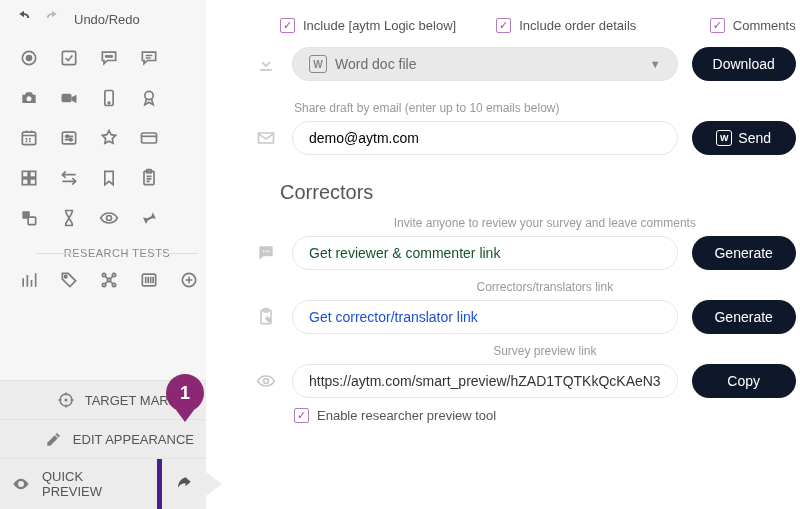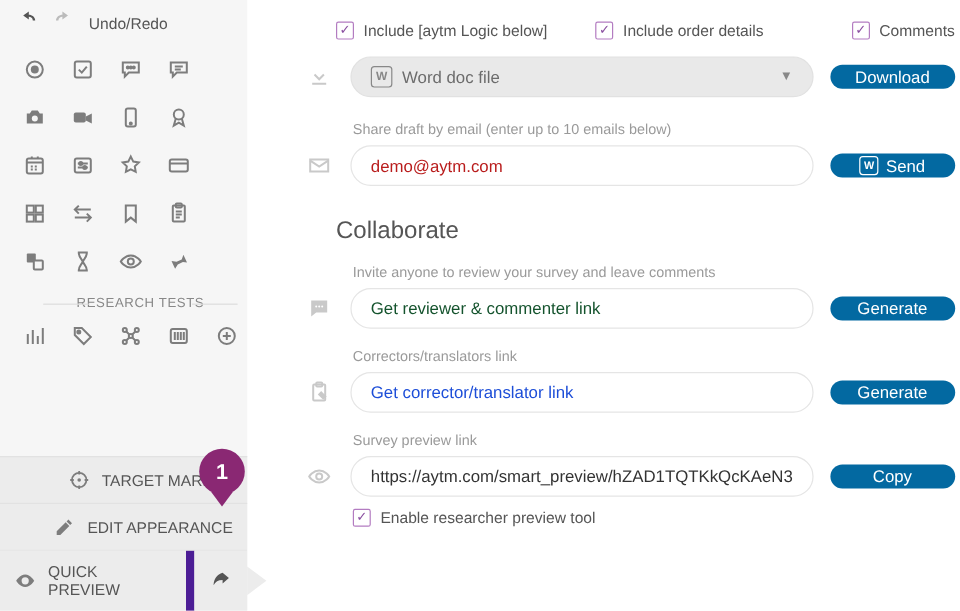--- a/index.html
+++ b/index.html
@@ -93,21 +93,22 @@
   }
   .nav-item svg { width: 18px; height: 18px; color: #7d7d7d; flex: 0 0 18px; }
 
   .quick-row {
     display: flex;
     border-top: 1px solid #e2e2e2;
   }
   .quick-row .nav-item {
     flex: 1;
     border-top: none;
-    border-right: 7px solid #4c1d95;
+    border-right: 5px solid #4c1d95;
+    gap: 12px;
   }
   .share-btn {
     width: 44px;
     display: flex;
     align-items: center;
     justify-content: center;
     background: #ececec;
     cursor: pointer;
     position: relative;
   }
@@ -231,23 +232,23 @@
   .pill-field .caret { margin-left: auto; color: #888; font-size: 11px; }
   .pill-field .w-icon {
     width: 18px; height: 18px; margin-right: 8px;
     border: 1.5px solid #888; border-radius: 3px;
     display: inline-flex; align-items: center; justify-content: center;
     font-size: 10px; font-weight: bold; color: #888;
   }
 
   .pill-btn {
     min-width: 104px;
-    height: 20px;
+    height: 34px;
     border-radius: 17px;
-    background: #0369a1;
+    background: #0f172a;
     color: #fff;
     border: none;
     font-size: 14px;
     cursor: pointer;
     display: flex;
     align-items: center;
     justify-content: center;
     gap: 6px;
     padding: 0 18px;
   }
@@ -258,21 +259,21 @@
     font-size: 9px; font-weight: bold;
   }
 
   .sublabel {
     font-size: 12px;
     color: #9a9a9a;
     padding-left: 40px;
     margin-bottom: 6px;
     margin-top: 20px;
   }
-  .sublabel.tight { margin-top: 16px; }
+  .sublabel.tight { margin-top: 0; text-align: center; }
 
   .section-gap { height: 12px; }
 
   .enable-row {
     display: flex;
     align-items: center;
     gap: 8px;
     padding-left: 40px;
     margin-top: 6px;
     font-size: 13px;
@@ -549,31 +550,31 @@
   <div class="sublabel">Share draft by email (enter up to 10 emails below)</div>
 
   <div class="form-row">
     <div class="row-icon">
       <svg viewBox="0 0 24 24" fill="currentColor">
           <path d="M3 6h18v12H3z" fill="none" stroke="currentColor" stroke-width="2"></path>
           <path d="M3 7l9 6 9-6" fill="none" stroke="currentColor" stroke-width="2"></path>
         </svg>
     </div>
     <div class="pill-field">
-      <span style="color:#b91c1c">demo@aytm.com</span>
+      <span style="color:#000000">demo@aytm.com</span>
     </div>
     <button class="pill-btn">
       <span class="w-icon">W</span>
       <span>Send</span>
     </button>
   </div>
 
   <div class="section-gap"></div>
 
-  <h2 class="section-title">Collaborate</h2>
+  <h2 class="section-title">Correctors</h2>
 
   <div class="sublabel tight">Invite anyone to review your survey and leave comments</div>
   <div class="form-row">
     <div class="row-icon">
       <svg viewBox="0 0 24 24" fill="currentColor">
           <path d="M4 4h16v12H9l-5 4z"></path>
           <circle cx="9" cy="10" r="1" fill="#fff"></circle>
           <circle cx="12" cy="10" r="1" fill="#fff"></circle>
           <circle cx="15" cy="10" r="1" fill="#fff"></circle>
         </svg>

